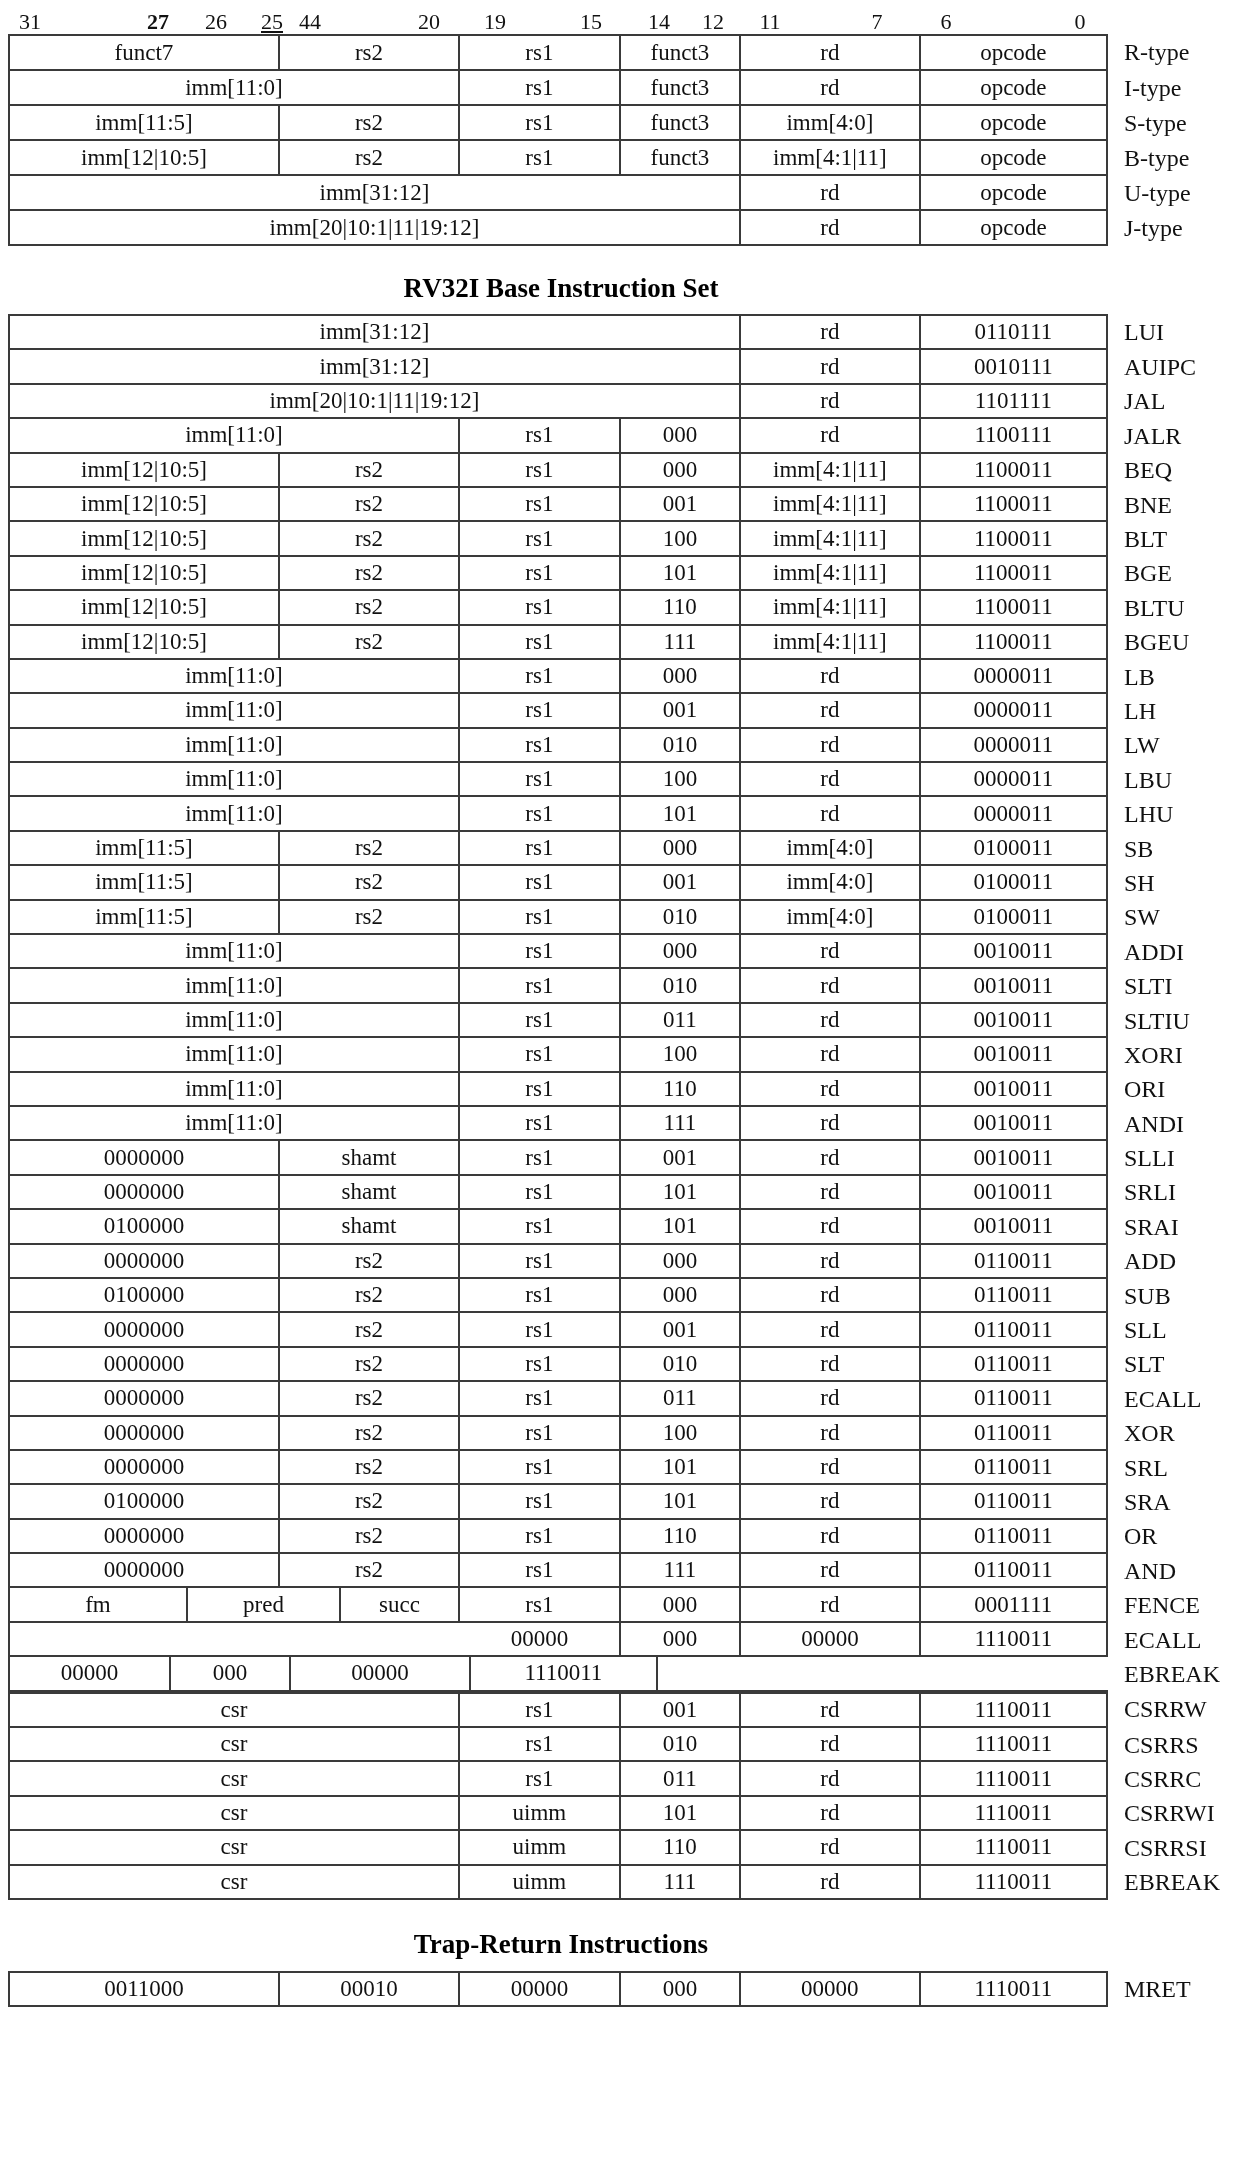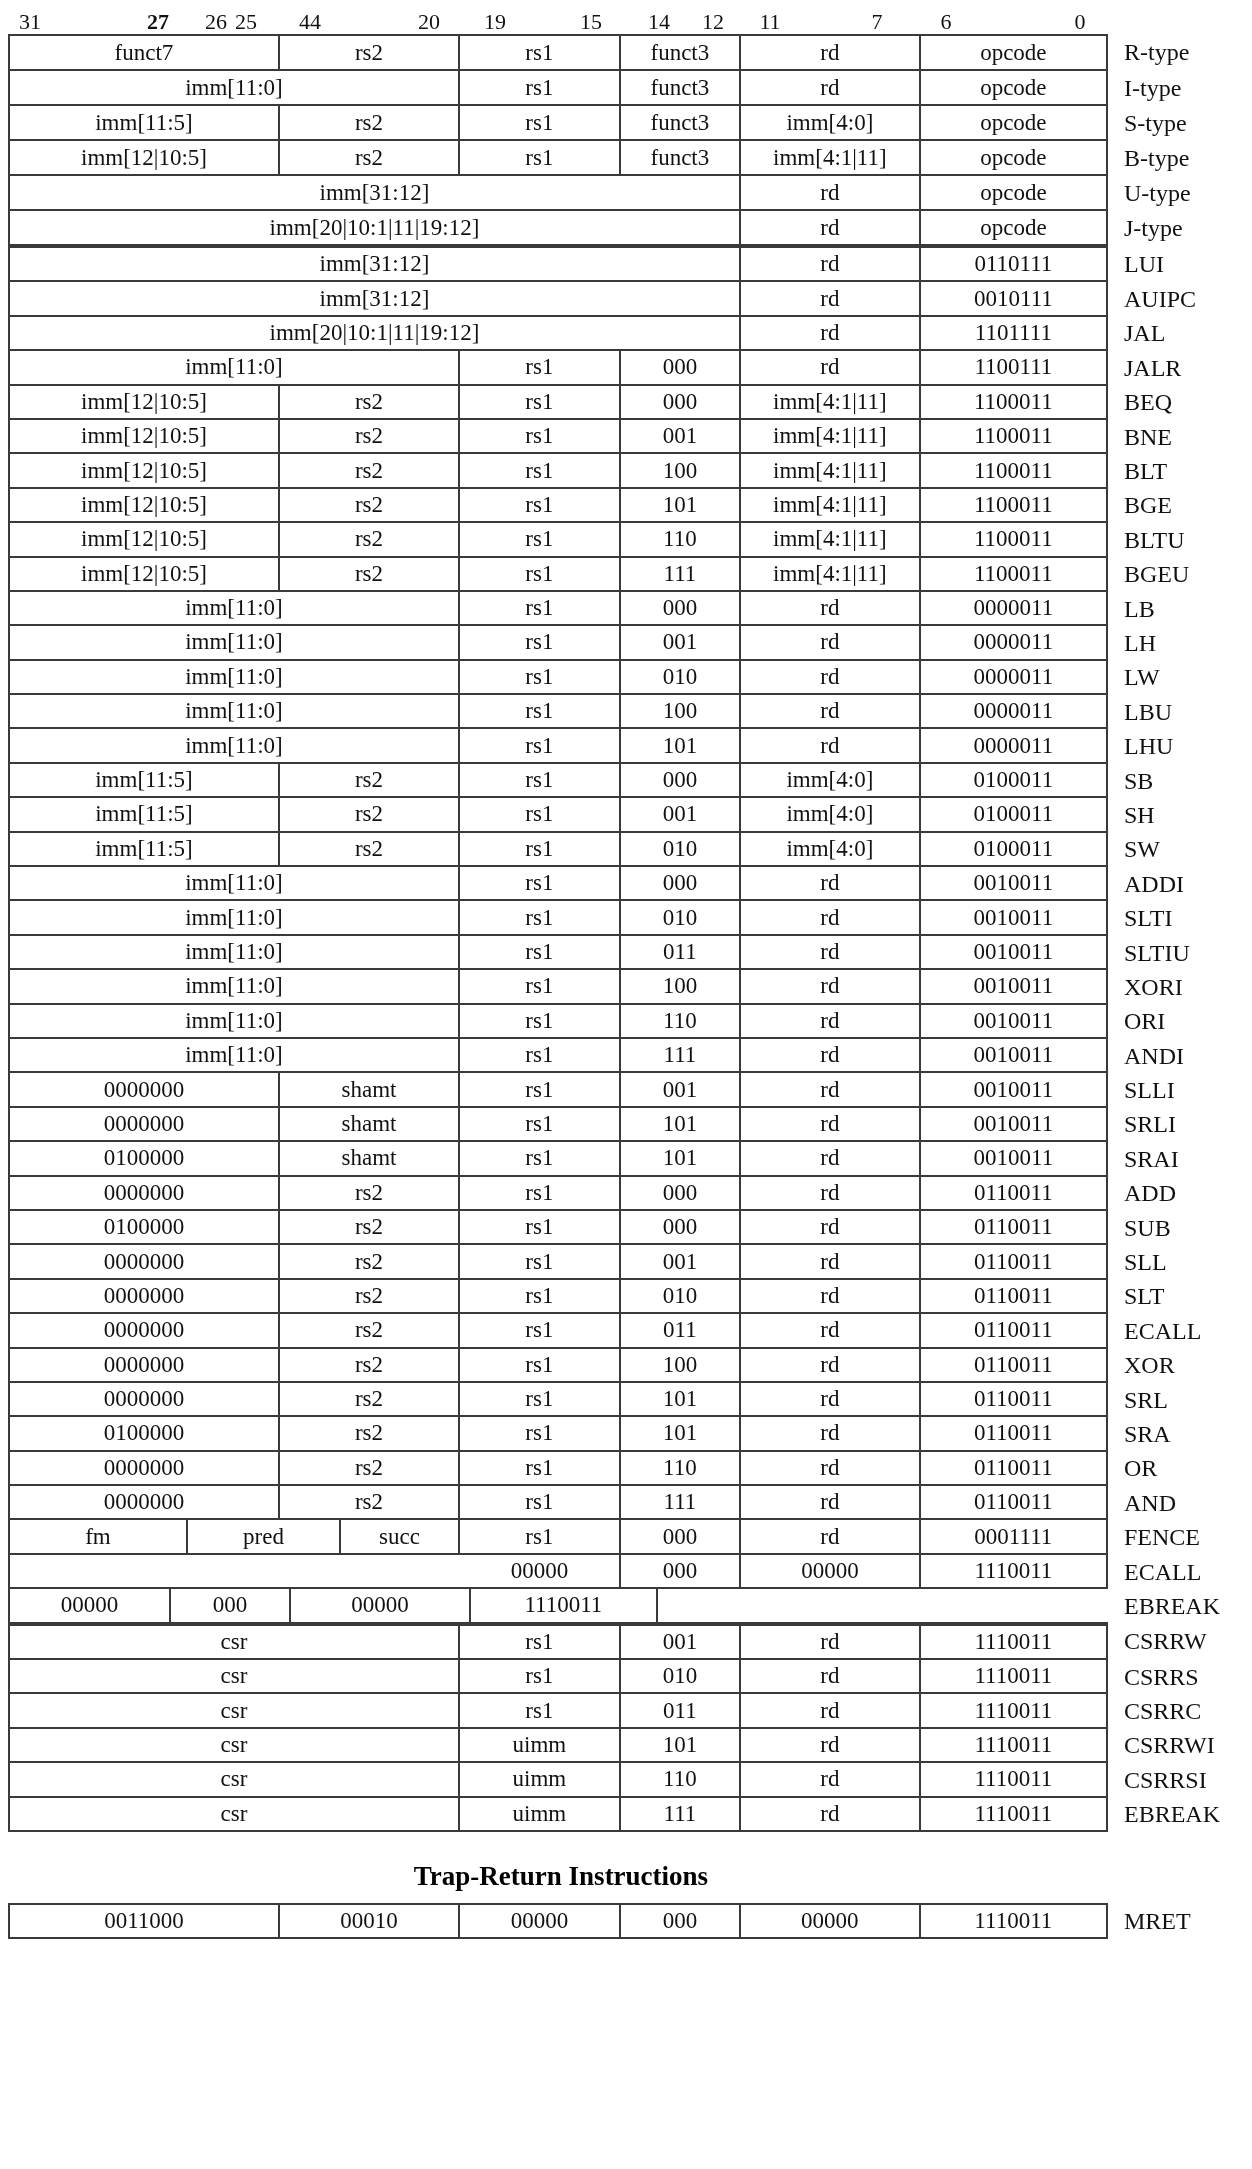--- a/index.html
+++ b/index.html
@@ -25,21 +25,21 @@
   .t2 i{font-style:italic;}
 </style>
 </head>
 <body>
 
 <div class="sheet">
   <div class="ruler" id="ruler">
       <span class="tick" style="left: 22px;">31</span>
       <span class="tick" style="left: 150px; font-weight: bold;">27</span>
       <span class="tick" style="left: 208px;">26</span>
-      <span class="tick" style="left: 238px;">25</span>
+      <span class="tick" style="left: 264px; text-decoration: underline;">25</span>
       <span class="tick" style="left: 302px;">44</span>
       <span class="tick" style="left: 421px;">20</span>
       <span class="tick" style="left: 487px;">19</span>
       <span class="tick" style="left: 583px;">15</span>
       <span class="tick" style="left: 651px;">14</span>
       <span class="tick" style="left: 705px;">12</span>
       <span class="tick" style="left: 762px;">11</span>
       <span class="tick" style="left: 869px;">7</span>
       <span class="tick" style="left: 938px;">6</span>
       <span class="tick" style="left: 1072px;">0</span>
@@ -99,20 +99,21 @@
       <div class="row">
         <div class="rowbox">
           <div class="cell" style="width: 66.57%;">imm[20|10:1|11|19:12]</div>
           <div class="cell" style="width: 16.39%;">rd</div>
           <div class="cell" style="width: 17.03%;">opcode</div>
         </div>
         <div class="mn">J-type</div>
       </div>
     </div>
 
+  <h2 class="sec-title t1">RV32I Base Instruction Set</h2>
   <div class="tbl ins" id="rv32i">
       <div class="row">
         <div class="rowbox">
           <div class="cell" style="width: 66.57%;">imm[31:12]</div>
           <div class="cell" style="width: 16.39%;">rd</div>
           <div class="cell" style="width: 17.03%;">0110111</div>
         </div>
         <div class="mn">LUI</div>
       </div>
       <div class="row">

